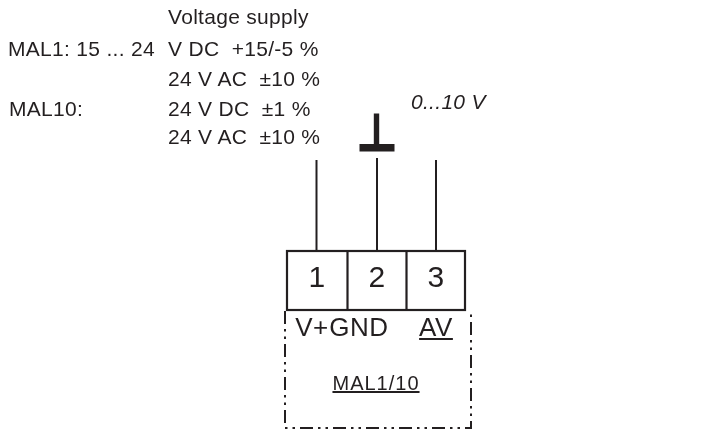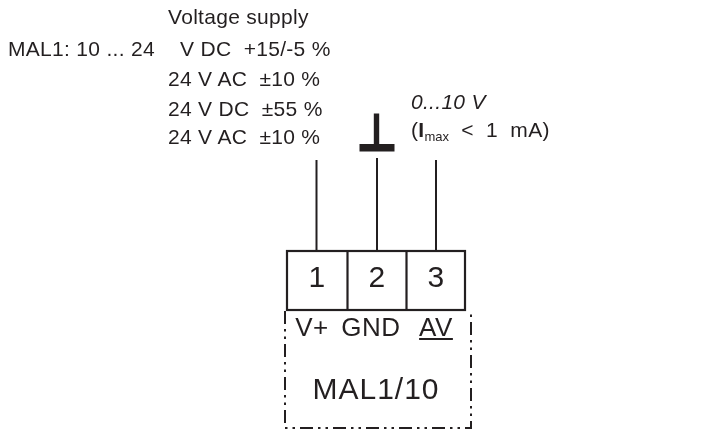--- a/index.html
+++ b/index.html
@@ -16,21 +16,21 @@
   .txt {
     position: absolute;
     white-space: pre;
     line-height: 1.15;
     font-size: 21px;
     letter-spacing: 0.3px;
   }
   .cx { transform: translateX(-50%); }
   .term-num { font-size: 30px; }
   .term-label { font-size: 26px; letter-spacing: 0.5px; }
-  .device-label { font-size: 30px; letter-spacing: 1px; }
+  .device-label { font-size: 20px; letter-spacing: 1px; text-decoration: underline; }
   .cur-sub {
     font-size: 13px;
     position: relative;
     top: 4px;
     letter-spacing: 0;
   }
   .cur-sym { font-weight: bold; }
 </style>
 </head>
 <body>
@@ -52,33 +52,33 @@
       <rect x="287" y="251" width="178" height="59" fill="#ffffff" stroke="currentColor" stroke-width="2.2"></rect>
       <line x1="347.5" y1="251" x2="347.5" y2="310" stroke="currentColor" stroke-width="2.2"></line>
       <line x1="406.5" y1="251" x2="406.5" y2="310" stroke="currentColor" stroke-width="2.2"></line>
     </g>
 
     <path d="M 285 311 L 285 428 L 471 428 L 471 311" fill="none" stroke="currentColor" stroke-width="2" stroke-dasharray="13 5 2.5 5 2.5 5"></path>
   </svg>
 
   <div class="txt" style="left:168px; top:5px;">Voltage supply</div>
 
-  <div class="txt" style="left:8px; top:37px;">MAL1: 10 ... 24</div>
-  <div class="txt" style="left:180px; top:37px;">V DC  +15/-5 %</div>
+  <div class="txt" style="left:8px; top:37px;">MAL1: 15 ... 24</div>
+  <div class="txt" style="left:168px; top:37px;">V DC  +15/-5 %</div>
   <div class="txt" style="left:168px; top:67px;">24 V AC  ±10 %</div>
 
-  <div class="txt" style="left:168px; top:97px;">24 V DC  ±55 %</div>
+  <div class="txt" style="left:9px; top:97px;">MAL10:</div>
+  <div class="txt" style="left:168px; top:97px;">24 V DC  ±1 %</div>
   <div class="txt" style="left:168px; top:125px;">24 V AC  ±10 %</div>
 
   <div class="txt" style="left:411px; top:90px;font-style:italic;">0...10 V</div>
-  <div class="txt" style="left:411px; top:118px;"><span>(</span><span class="cur-sym">I</span><span class="cur-sub">max</span><span>  &lt;  1  mA)</span></div>
 
   <div class="txt term-num cx" style="left:317px; top:260px;">1</div>
   <div class="txt term-num cx" style="left:377px; top:260px;">2</div>
   <div class="txt term-num cx" style="left:436px; top:260px;">3</div>
 
   <div class="txt term-label cx" style="left:312px; top:313px;">V+</div>
-  <div class="txt term-label cx" style="left:371px; top:313px;">GND</div>
+  <div class="txt term-label cx" style="left:359px; top:313px;">GND</div>
   <div class="txt term-label cx" style="left:436px; top:313px;text-decoration:underline;">AV</div>
 
   <div class="txt device-label cx" style="left:376px; top:372px;">MAL1/10</div>
 
 </div>
 
 </body></html>

